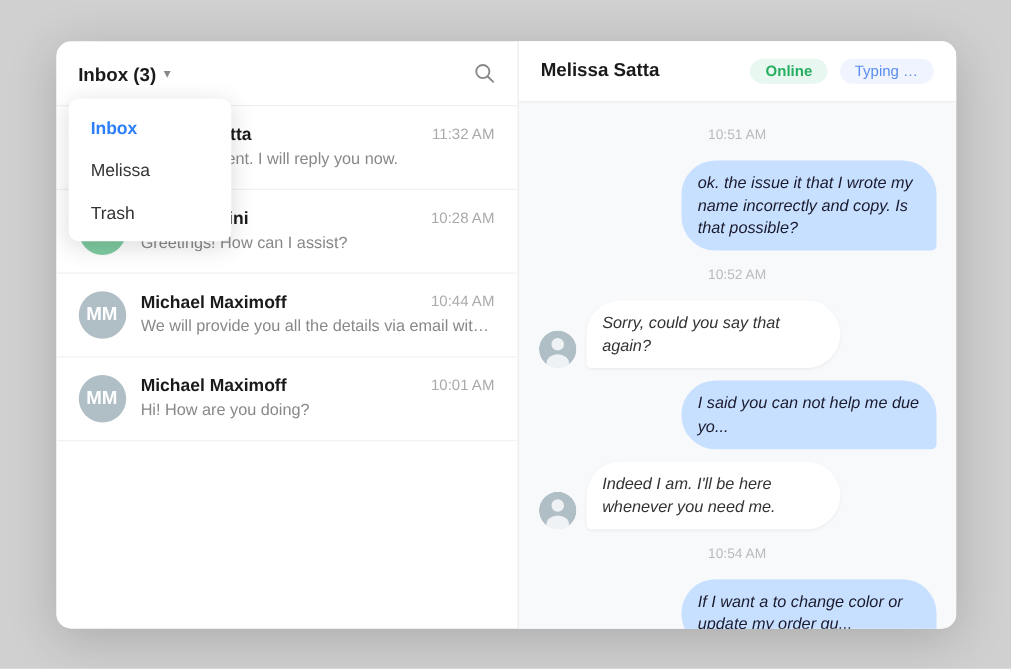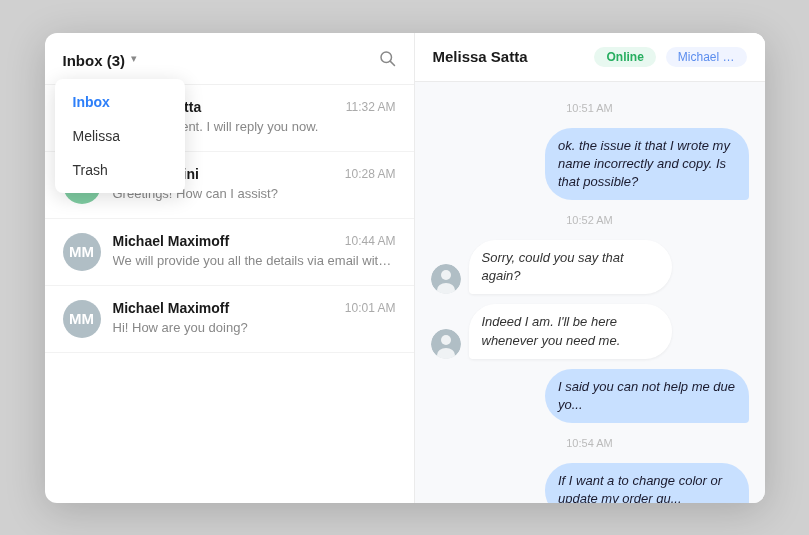--- a/index.html
+++ b/index.html
@@ -298,21 +298,21 @@
           <div class="conv-preview">Hi! How are you doing?</div>
         </div>
       </div>
     </div>
   </div>
 
   <div class="right-panel">
     <div class="right-header">
       <span class="contact-name">Melissa Satta</span>
       <span class="badge-online">Online</span>
-      <span class="badge-typing">Michael …</span>
+      <span class="badge-typing">Typing …</span>
     </div>
     <div class="chat-body">
 
       <div class="timestamp">10:51 AM</div>
 
       <div class="msg-row right">
         <div class="msg-bubble outgoing">
           ok. the issue it that I wrote my name incorrectly and copy. Is that possible?
         </div>
       </div>
@@ -325,39 +325,39 @@
             <circle cx="15" cy="15" r="15" fill="#b0bec5"></circle>
             <circle cx="15" cy="11" r="5" fill="#fff" opacity="0.8"></circle>
             <ellipse cx="15" cy="26" rx="9" ry="7" fill="#fff" opacity="0.8"></ellipse>
           </svg>
         </div>
         <div class="msg-bubble incoming">
           Sorry, could you say that again?
         </div>
       </div>
 
+      <div class="msg-row right">
+        <div class="msg-bubble outgoing">
+          I said you can not help me due yo...
+        </div>
+      </div>
+
       <div class="msg-row left">
         <div class="msg-avatar">
           <svg viewBox="0 0 30 30" xmlns="http://www.w3.org/2000/svg">
             <circle cx="15" cy="15" r="15" fill="#b0bec5"></circle>
             <circle cx="15" cy="11" r="5" fill="#fff" opacity="0.8"></circle>
             <ellipse cx="15" cy="26" rx="9" ry="7" fill="#fff" opacity="0.8"></ellipse>
           </svg>
         </div>
         <div class="msg-bubble incoming">
           Indeed I am. I'll be here whenever you need me.
         </div>
       </div>
 
-      <div class="msg-row right">
-        <div class="msg-bubble outgoing">
-          I said you can not help me due yo...
-        </div>
-      </div>
-
       <div class="timestamp">10:54 AM</div>
 
       <div class="msg-row right">
         <div class="msg-bubble outgoing">
           If I want a to change color or update my order qu...
         </div>
       </div>
 
     </div>
   </div>

